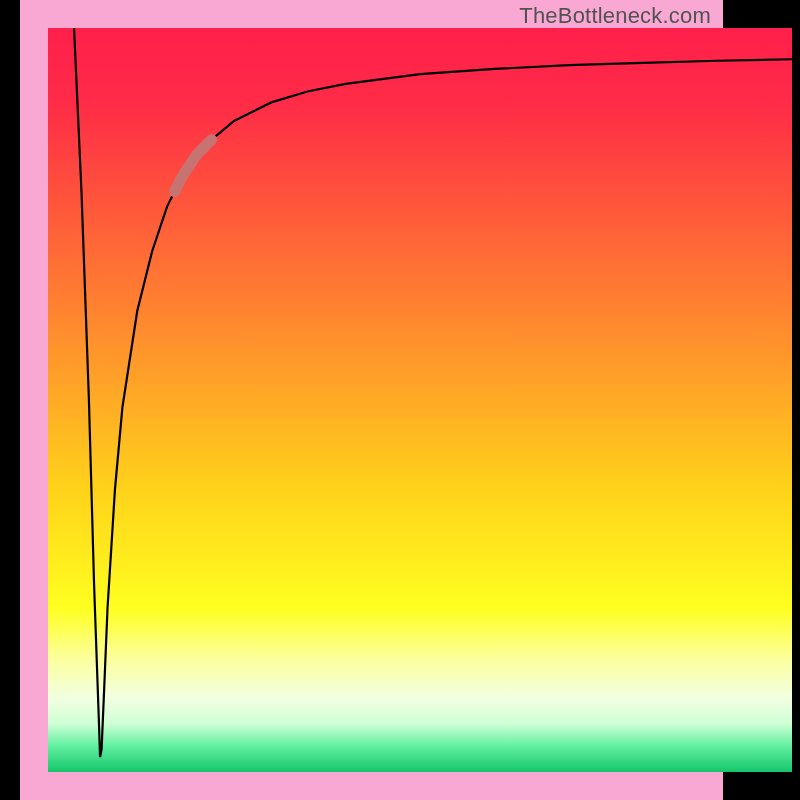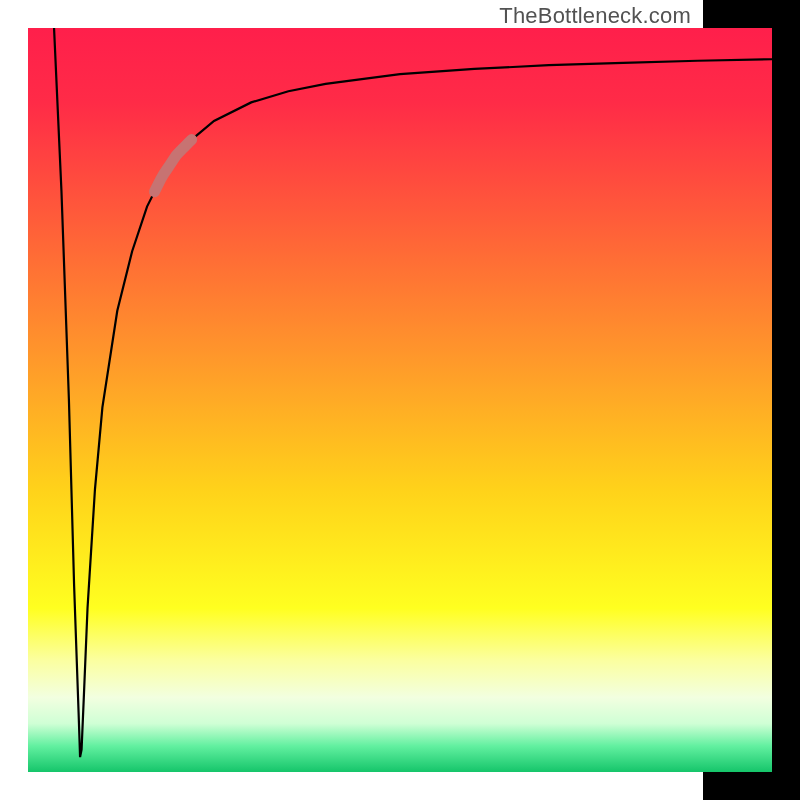--- a/index.html
+++ b/index.html
@@ -8,21 +8,22 @@
     width: 800px;
     height: 800px;
     overflow: hidden;
     background: #000;
     font-family: Arial, Helvetica, sans-serif;
   }
   .outer {
     position: relative;
     width: 703px;
     height: 800px;
-    background: #ffffff;
+    background: #f9a8d4;
+    margin-left: 20px;
   }
   .watermark {
     position: absolute;
     top: 3px;
     right: 12px;
     color: #525252;
     font-size: 22px;
     font-weight: 500;
     letter-spacing: 0.2px;
     z-index: 10;

